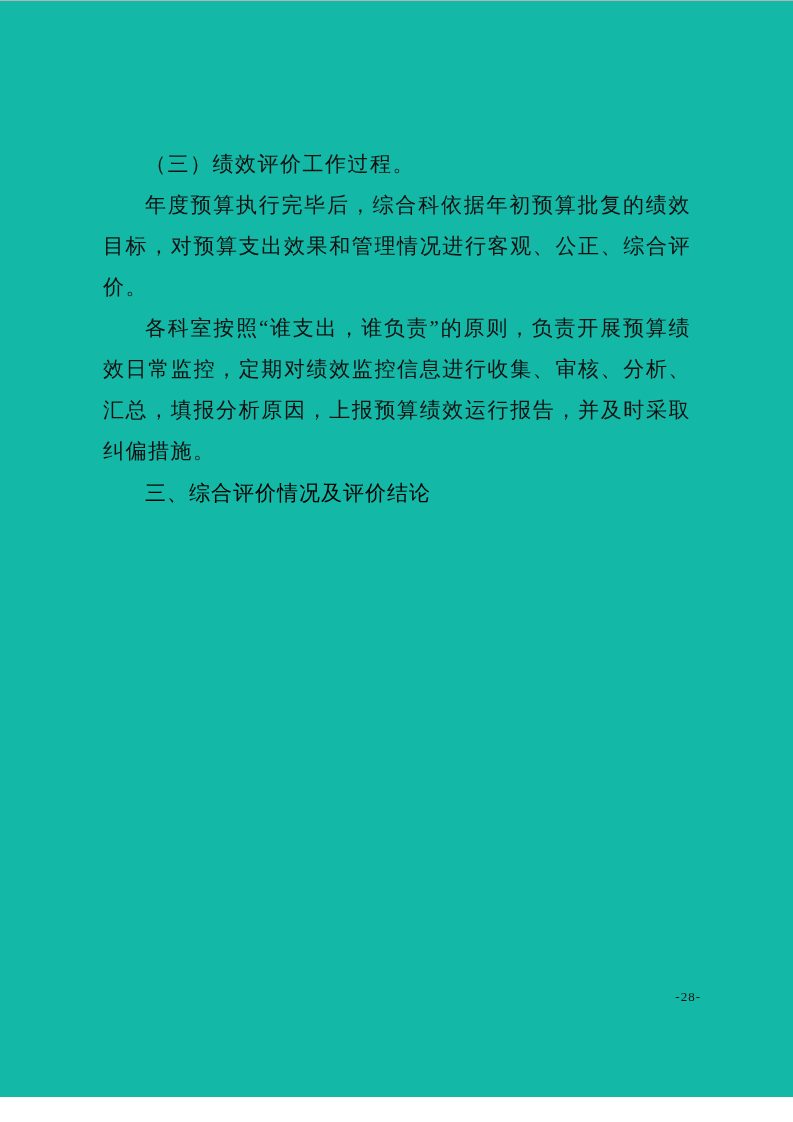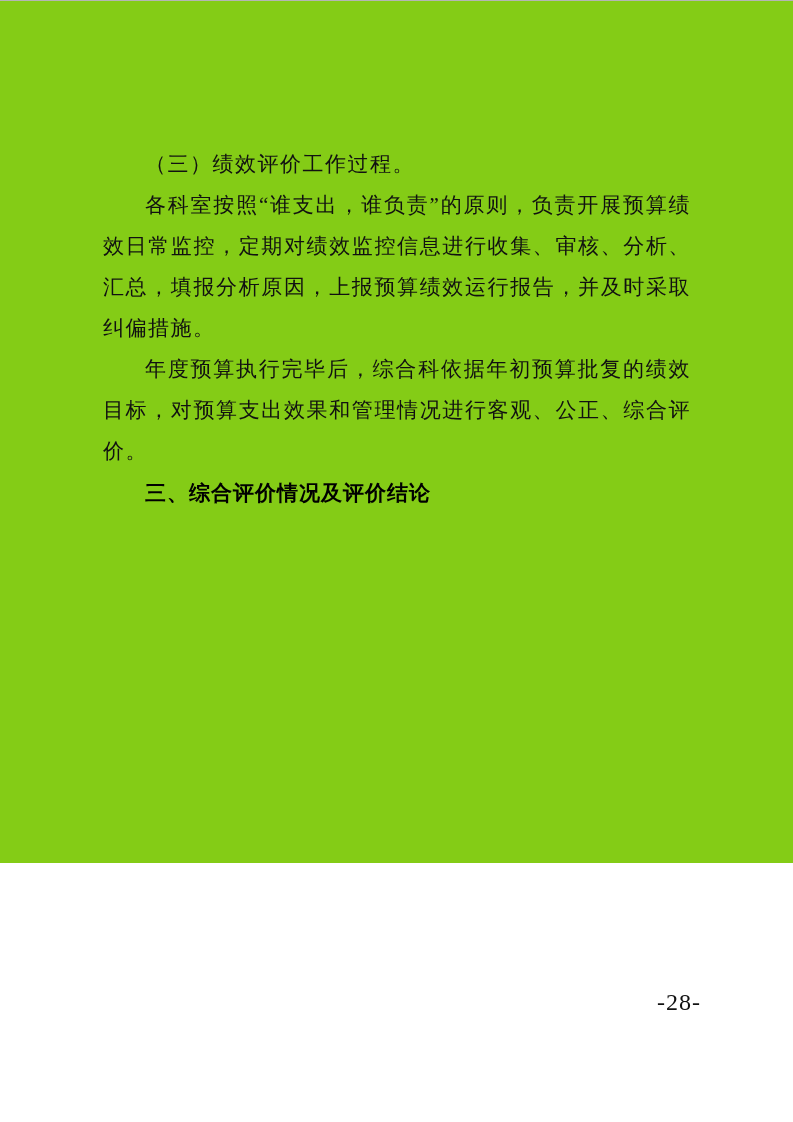--- a/index.html
+++ b/index.html
@@ -15,22 +15,22 @@
     font-family: "Liberation Serif", serif;
     color: #000000;
     border-top: 1px solid #b5b5b5;
     box-sizing: border-box;
   }
   .page {
     position: absolute;
     left: 0;
     top: 0;
     width: 793px;
-    height: 862px;
-    background: #84cc16;
+    height: 1096px;
+    background: #14b8a6;
   }
   .content {
     position: absolute;
     left: 103px;
     top: 143px;
     width: 588px;
   }
   .para {
     margin: 0;
     font-size: 21px;
@@ -41,39 +41,39 @@
     text-justify: inter-character;
     font-family: "Liberation Serif", "DejaVu Serif", serif;
     color: #111111;
   }
   .heading {
     margin: 0;
     font-size: 21px;
     line-height: 41px;
     letter-spacing: 1px;
     text-indent: 2em;
-    font-weight: bold;
+    font-weight: normal;
     font-family: "Liberation Sans", "DejaVu Sans", sans-serif;
     color: #000000;
   }
   .page-number {
     position: absolute;
     top: 988px;
     right: 92px;
-    font-size: 24px;
+    font-size: 13px;
     letter-spacing: 1px;
     font-family: "Liberation Serif", "DejaVu Serif", serif;
     color: #111111;
   }
 </style>
 </head>
 <body>
 
 <div class="page">
   <div class="content">
     <p class="para">（三）绩效评价工作过程。</p>
+    <p class="para">年度预算执行完毕后，综合科依据年初预算批复的绩效目标，对预算支出效果和管理情况进行客观、公正、综合评价。</p>
     <p class="para">各科室按照“谁支出，谁负责”的原则，负责开展预算绩效日常监控，定期对绩效监控信息进行收集、审核、分析、汇总，填报分析原因，上报预算绩效运行报告，并及时采取纠偏措施。</p>
-    <p class="para">年度预算执行完毕后，综合科依据年初预算批复的绩效目标，对预算支出效果和管理情况进行客观、公正、综合评价。</p>
     <h2 class="heading">三、综合评价情况及评价结论</h2>
   </div>
 
   <div class="page-number">-28-</div>
 </div>
 
 </body></html>

